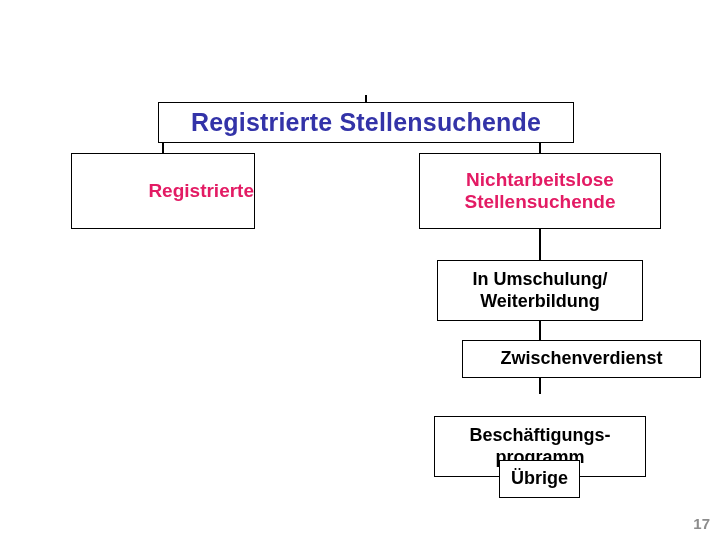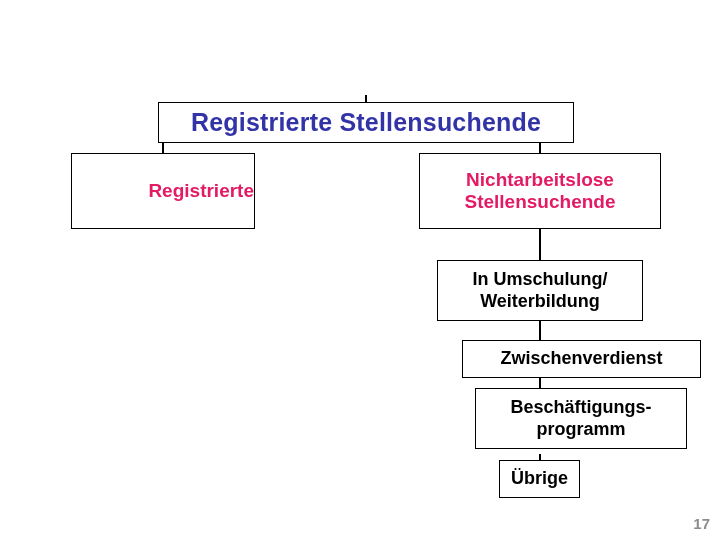--- a/index.html
+++ b/index.html
@@ -83,24 +83,23 @@
   .box-zwischenverdienst {
     left: 420px;
     top: 340px;
     width: 239px;
     height: 38px;
     margin-left: 42px;
   }
 
   .box-beschaeftigung {
     left: 434px;
-    top: 388px;
+    top: 416px;
     width: 212px;
     height: 61px;
-    margin-left: 41px;
   }
 
   .box-uebrige {
     left: 499px;
     top: 460px;
     width: 81px;
     height: 38px;
   }
 
   

